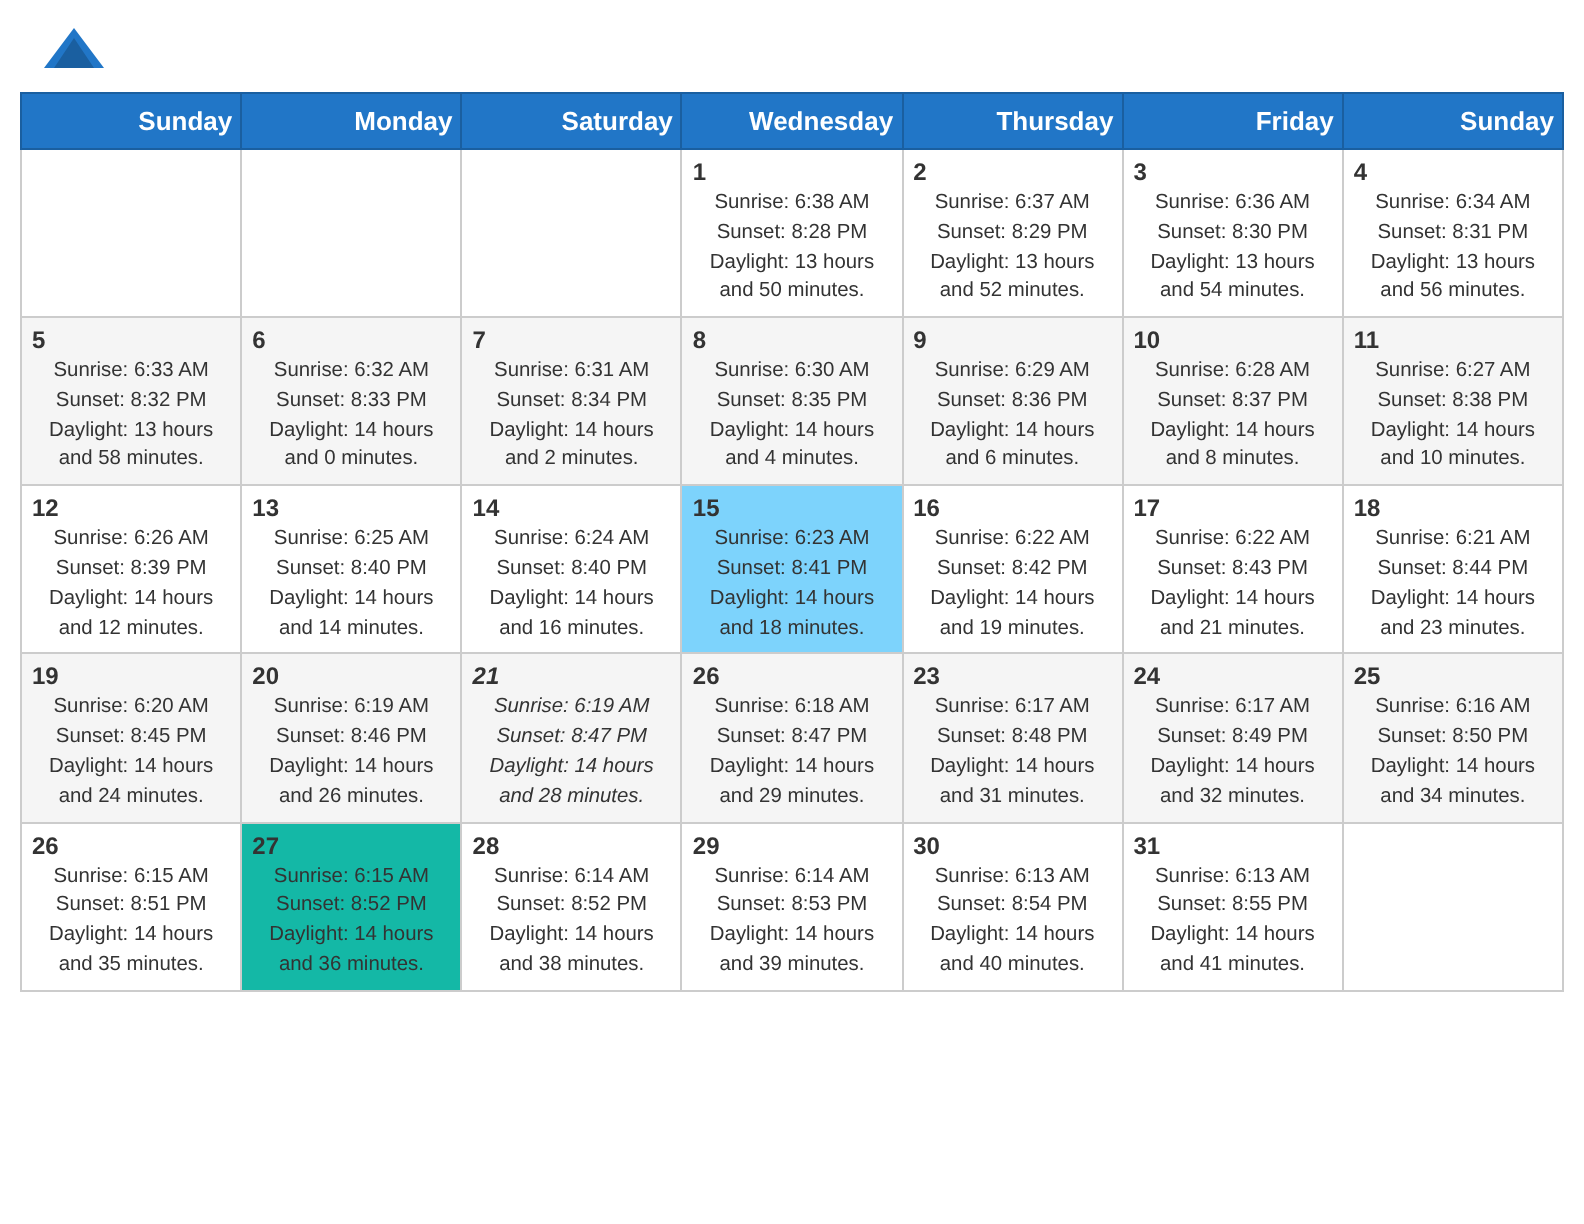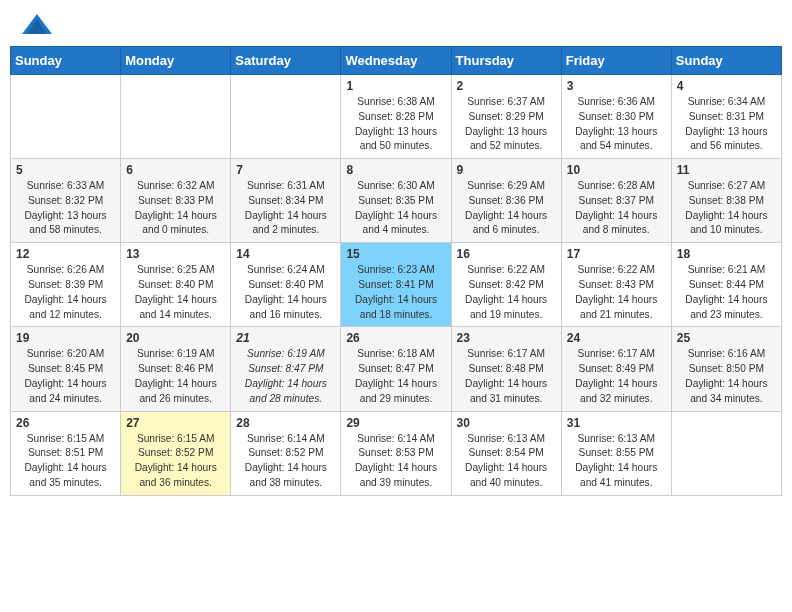--- a/index.html
+++ b/index.html
@@ -35,21 +35,21 @@
     .title-location { font-size: 16px; color: #555; }
     
     table {
       width: 100%;
       border-collapse: collapse;
       table-layout: fixed;
     }
     thead th {
       background-color: #2176c7;
       color: #fff;
-      text-align: left;
+      text-align: right;
       padding: 6px 4px;
       font-size: 13px;
       font-weight: bold;
       border: 1px solid #1a5fa0;
     }
     tbody td {
       border: 1px solid #ccc;
       vertical-align: top;
       padding: 4px 5px;
       font-size: 10.5px;
@@ -214,21 +214,21 @@
         <td style="background-color: rgb(245, 245, 245);">
           <div class="day-number">25</div>
           <div class="day-info">Sunrise: 6:16 AM<br>Sunset: 8:50 PM<br>Daylight: 14 hours and 34 minutes.</div>
         </td>
       </tr>
       <tr>
         <td style="background-color: rgb(255, 255, 255);">
           <div class="day-number">26</div>
           <div class="day-info">Sunrise: 6:15 AM<br>Sunset: 8:51 PM<br>Daylight: 14 hours and 35 minutes.</div>
         </td>
-        <td style="background-color: #fef9c3; margin-left: 46px;">
+        <td style="background-color: #14b8a6; margin-left: 46px;">
           <div class="day-number">27</div>
           <div class="day-info">Sunrise: 6:15 AM<br>Sunset: 8:52 PM<br>Daylight: 14 hours and 36 minutes.</div>
         </td>
         <td style="background-color: rgb(255, 255, 255);">
           <div class="day-number">28</div>
           <div class="day-info">Sunrise: 6:14 AM<br>Sunset: 8:52 PM<br>Daylight: 14 hours and 38 minutes.</div>
         </td>
         <td style="background-color: rgb(255, 255, 255);">
           <div class="day-number">29</div>
           <div class="day-info">Sunrise: 6:14 AM<br>Sunset: 8:53 PM<br>Daylight: 14 hours and 39 minutes.</div>

